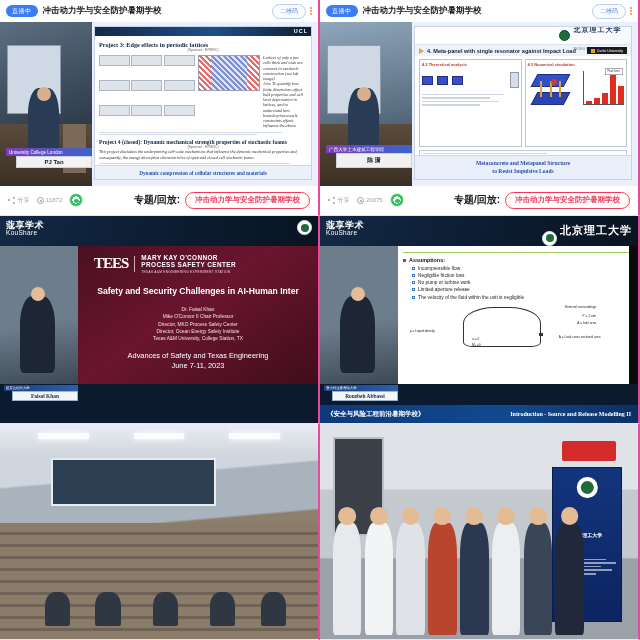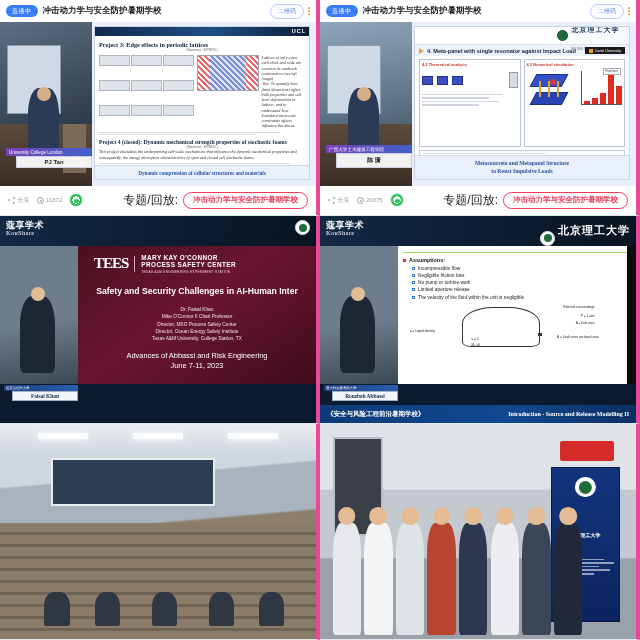--- a/index.html
+++ b/index.html
@@ -4,21 +4,21 @@
 <style>
   * { box-sizing: border-box; margin:0; padding:0; }
   html,body { width:640px; height:640px; background:#f2f4f7;
     font-family:"Liberation Sans", sans-serif; overflow:hidden; }
 
   .grid { display:grid; grid-template-columns:320px 320px;
           grid-template-rows:216px 208px 216px; width:640px; height:640px; }
 
   
   .card { position:relative; overflow:hidden; background:#fff;
-          border-right:4px solid #ec4899; border-bottom:1px solid #e3e6ea; }
+          border-right:2px solid #ec4899; border-bottom:1px solid #e3e6ea; }
 
   
   .topbar { height:22px; display:flex; align-items:center; gap:5px;
             padding:0 6px; background:#fff; }
   .live-badge { background:#3c7df5; color:#fff; font-size:6px; line-height:1;
                 padding:3px 6px; border-radius:8px; letter-spacing:.5px;
                 white-space:nowrap; }
   .topbar-title { font-size:8.5px; color:#1b1b1b; font-weight:600;
                   white-space:nowrap; overflow:hidden; }
   .topbar-right { margin-left:auto; display:flex; align-items:center; gap:4px; }
@@ -157,31 +157,31 @@
   .eye-ico { border:1px solid #9aa2ad; border-radius:50% 50% 50% 50%;
       width:7px; height:7px; }
   .eye-ico::after { content:""; position:absolute; left:2px; top:2px;
       width:2.4px; height:2.4px; border-radius:50%; background:#9aa2ad; }
   .wechat { width:14px; height:14px; border-radius:50%;
       background:radial-gradient(circle at 50% 50%, #fff 0 42%, #2ec05a 43% 100%);
       border:1.5px solid #d6f5e0; position:relative; }
   .wechat::after { content:""; position:absolute; left:4px; top:4.5px;
       width:5px; height:4px; border-radius:45%; background:#2ec05a; }
   .mb-right { margin-left:auto; display:flex; align-items:center; gap:5px; }
-  .mb-label { font-size:12px; font-weight:400; color:#1b1b1b; white-space:nowrap; }
+  .mb-label { font-size:10px; font-weight:700; color:#1b1b1b; white-space:nowrap; }
   .tag-pill { border:1.4px solid #f03a5a; color:#f03a5a; background:#fff;
       border-radius:10px; font-size:7.5px; font-weight:700;
       padding:2.5px 9px; white-space:nowrap; }
 
   
   .darkcard { background:#0b1a2e; position:relative; overflow:hidden; }
   .dk-top { height:30px; position:relative;
       background:linear-gradient(100deg,#132945 0%,#0c1c31 55%,#08141f 100%); }
   .dk-top .ks { position:absolute; left:6px; top:5px; color:#fff;
-      font-family:Liberation Serif, serif; line-height:1.05; }
+      font-family:Liberation Sans, sans-serif; line-height:1.05; }
   .dk-top .ks b { display:block; font-size:9px; letter-spacing:.5px; }
   .dk-top .ks span { display:block; font-size:6.5px; letter-spacing:.3px; }
   .dk-top .bit { position:absolute; right:6px; top:4px; display:flex;
       align-items:center; gap:3px; color:#fff; }
   .dk-top .bit .seal { width:15px; height:15px; border-radius:50%;
       background:#fff; border:1.5px solid #dfe6ef; position:relative; }
   .dk-top .bit .seal::after { content:""; position:absolute; inset:2.5px;
       border-radius:50%; background:#1f6b3a; }
   .dk-top .bit .cn { font-size:11px; font-weight:700;
       font-family:"Liberation Serif", serif; letter-spacing:1px; }
@@ -522,21 +522,21 @@
           </div>
           <h2>Safety and Security Challenges in AI-Human Inter</h2>
           <div class="who">
             <div>Dr. Faisal Khan</div>
             <div>Mike O'Connor II Chair Professor</div>
             <div>Director, MKO Process Safety Center</div>
             <div>Director, Ocean Energy Safety Institute</div>
             <div>Texas A&amp;M University, College Station, TX</div>
           </div>
           <h3>
-            <span>Advances of Abbassi and Risk Engineering</span><br>
+            <span>Advances of Safety and Texas Engineering</span><br>
             <span>June 7-11, 2023</span>
           </h3>
         </div>
       </div>
     </div>
     <div class="plate2">
       <div class="org">纽芬兰纪念大学</div>
       <div class="who">Faisal Khan</div>
     </div>
   </div>

